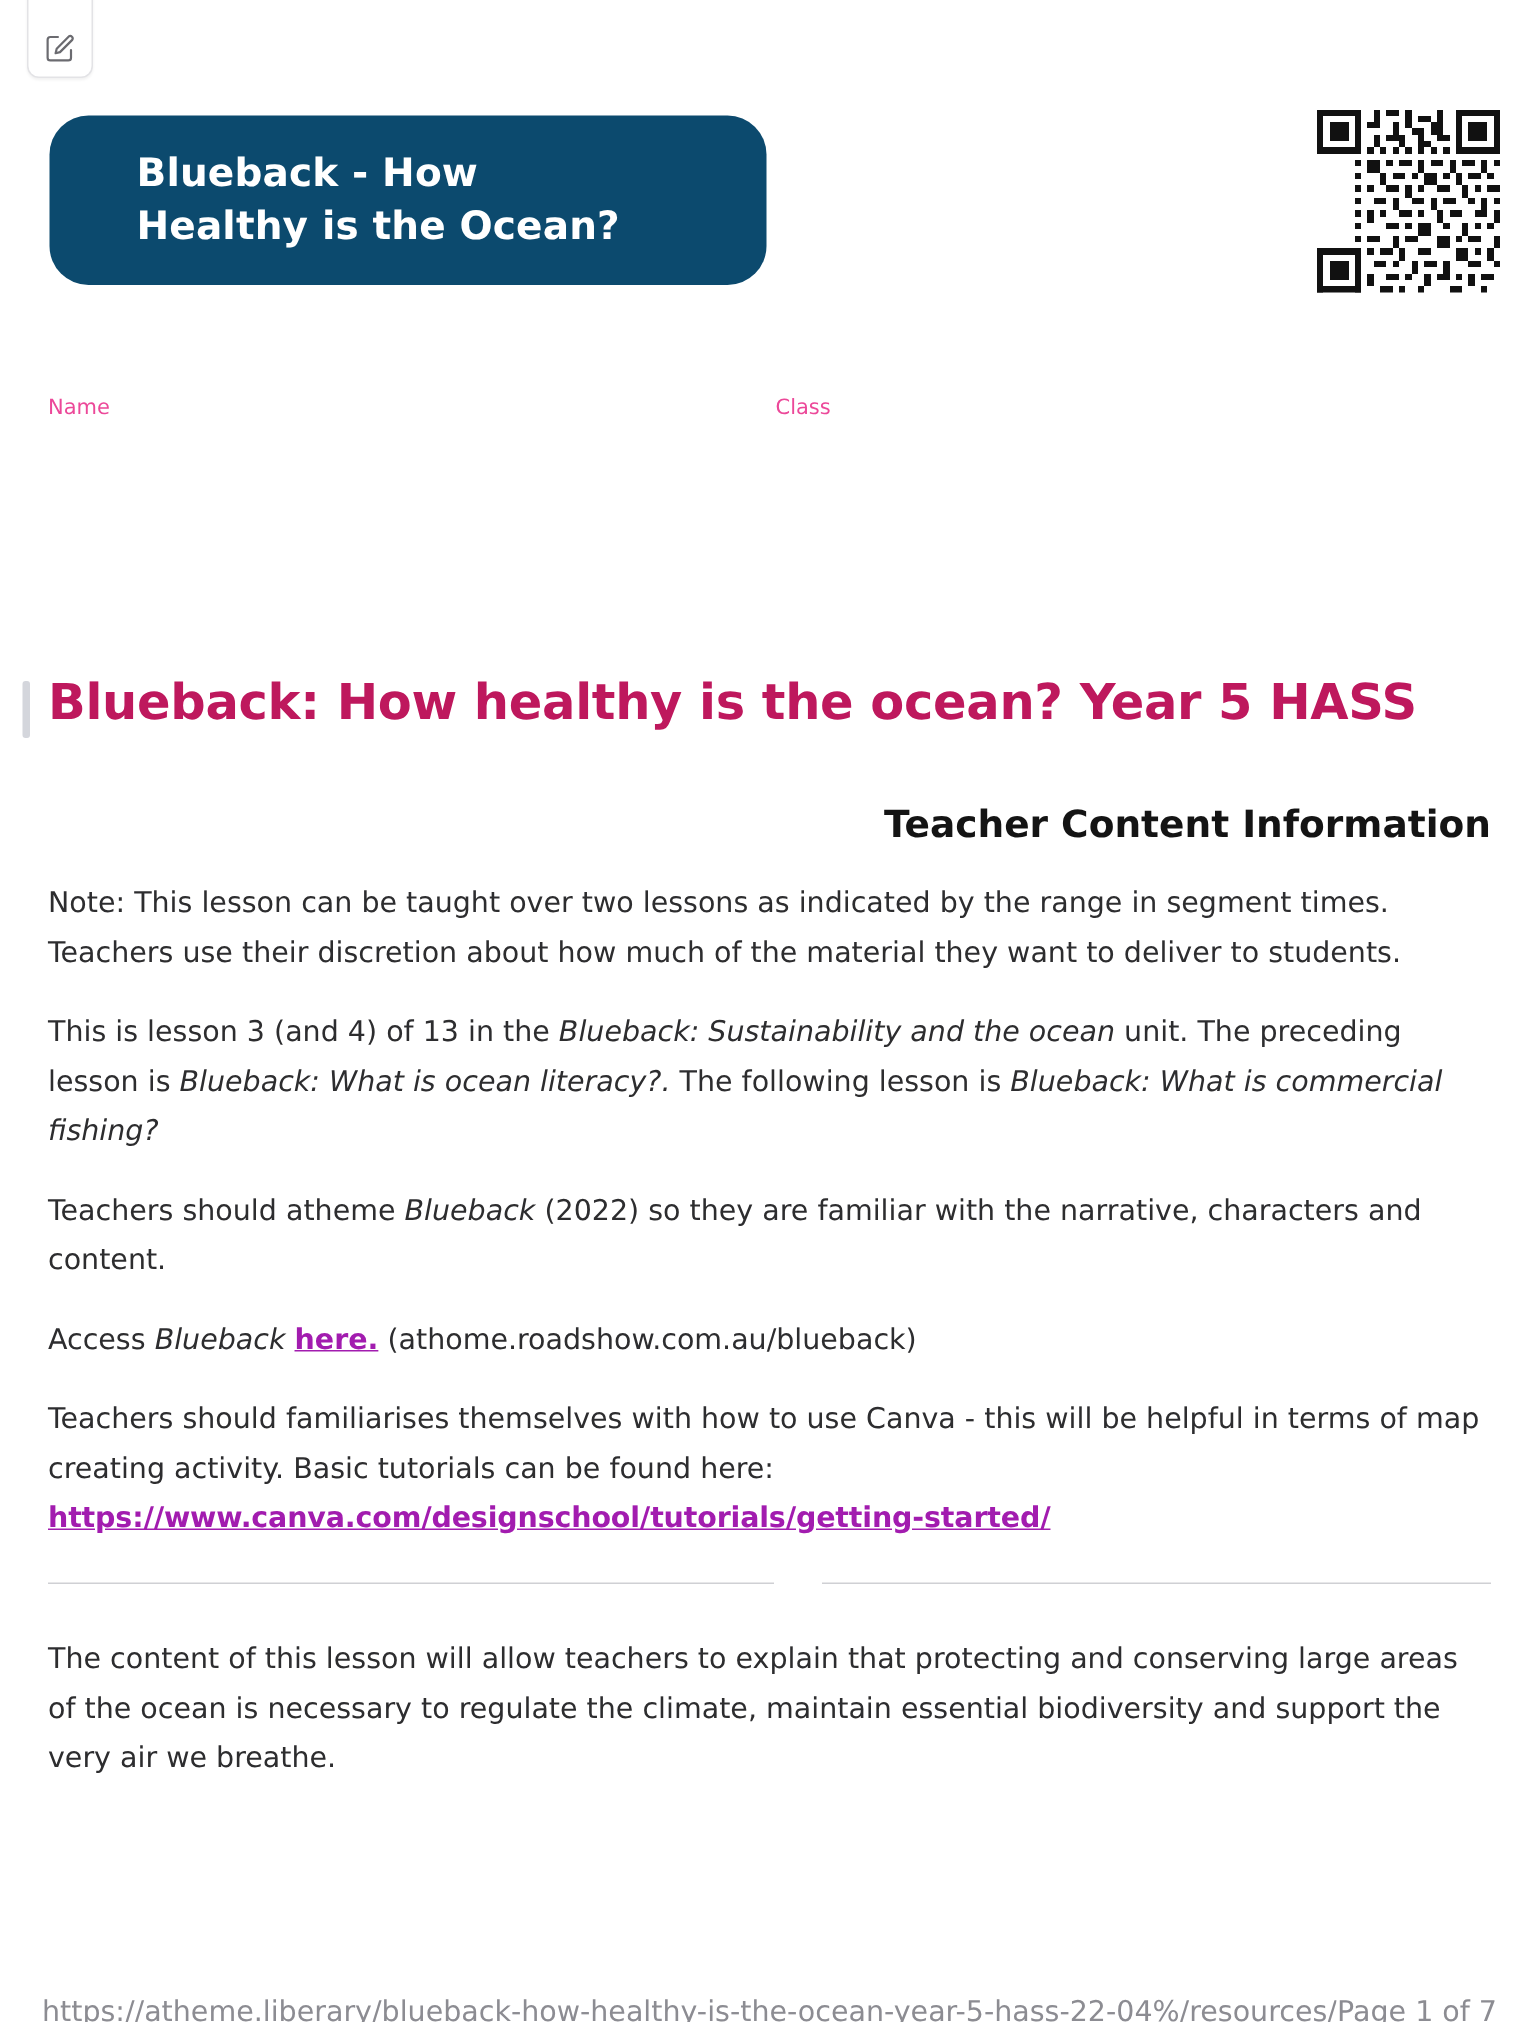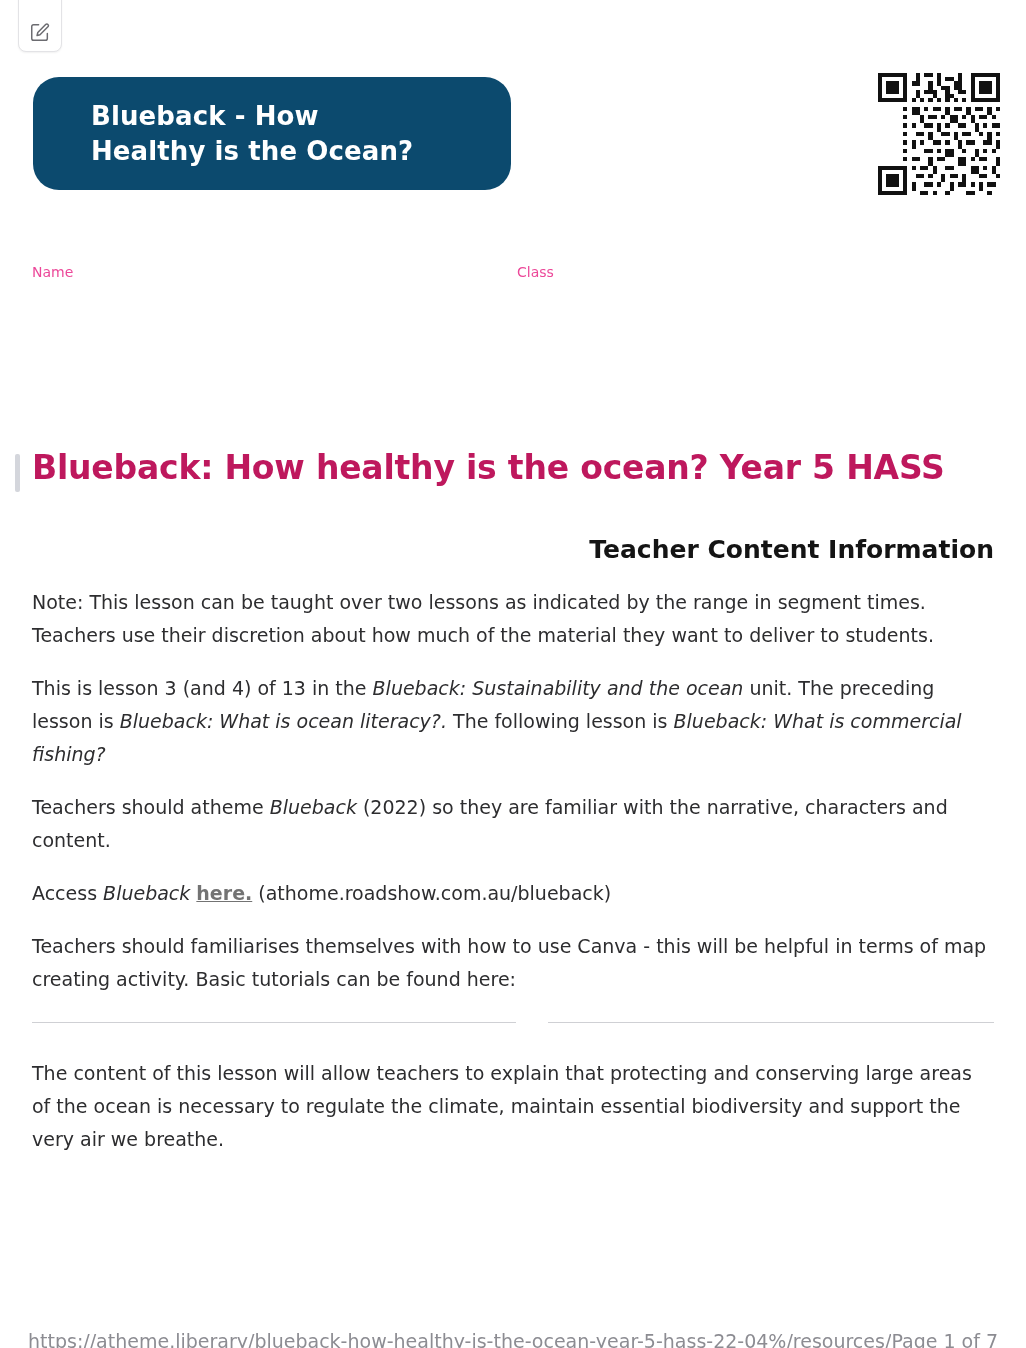--- a/index.html
+++ b/index.html
@@ -123,21 +123,21 @@
     margin: 20px 0 0 0;
     font-size: 19px;
     line-height: 33px;
     color: #2d2d2f;
     font-weight: 400;
   }
   p.para.tight { margin-top: 34px; }
 
   .it { font-style: italic; }
   .lnk {
-    color: #737373;
+    color: #a21caf;
     font-weight: 700;
     text-decoration: underline;
   }
   .lnk.long { letter-spacing: -0.1px; }
 
   
   .divider {
     position: relative;
     margin-top: 26px;
     height: 1px;
@@ -354,20 +354,21 @@
   <p class="para">
     <span>Teachers should atheme </span><span class="it">Blueback</span><span> (2022) so they are familiar with the narrative, characters and content.</span>
   </p>
 
   <p class="para">
     <span>Access </span><span class="it">Blueback</span><span> </span><a class="lnk" href="#">here.</a><span> (athome.roadshow.com.au/blueback)</span>
   </p>
 
   <p class="para">
     <span>Teachers should familiarises themselves with how to use Canva - this will be helpful in terms of map creating activity. Basic tutorials can be found here:</span><br>
+    <a class="lnk long" href="#">https://www.canva.com/designschool/tutorials/getting-started/</a>
   </p>
 
   <div class="divider">
     <span class="left"></span>
     <span class="right"></span>
   </div>
 
   <p class="para tight">The content of this lesson will allow teachers to explain that protecting and conserving large areas of the ocean is necessary to regulate the climate, maintain essential biodiversity and support the very air we breathe.</p>
 </div>
 

